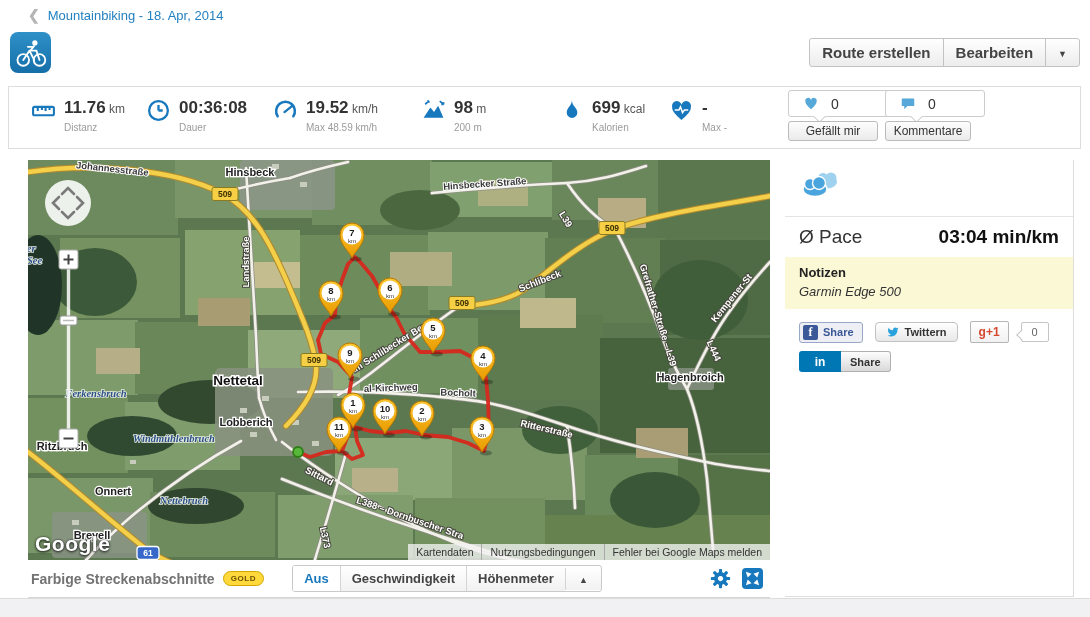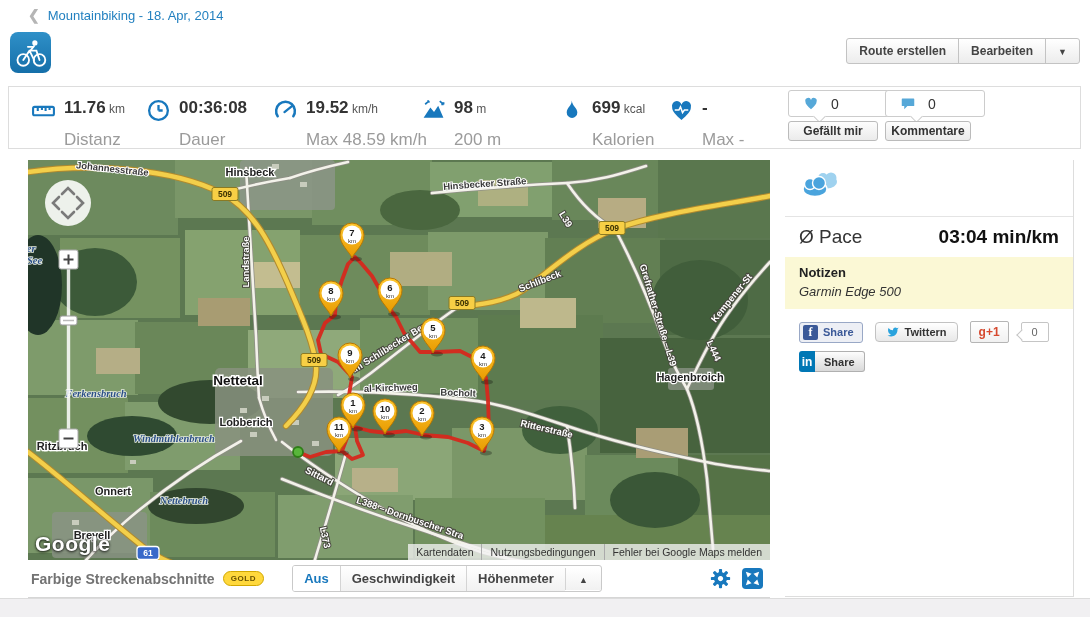--- a/index.html
+++ b/index.html
@@ -10,38 +10,38 @@
   .crumb .chev{color:#b5b5b5;font-size:14px;font-weight:bold;cursor:pointer;}
   .crumb a{color:#2381c0;font-size:13px;text-decoration:none;cursor:pointer;}
   
   .hicon{position:absolute;left:10px;top:32px;width:41px;height:41px;border-radius:8px;
          background:linear-gradient(#2f90c8,#156fa9);display:flex;align-items:center;justify-content:center;}
   .hrow{position:absolute;left:60px;top:33px;display:flex;align-items:baseline;gap:11px;white-space:nowrap;}
   .htitle{font-size:28px;color:#3d3d3d;letter-spacing:-.3px;}
   .hsub{font-size:13px;color:#666;}
   .hbtns{position:absolute;top:38px;right:10px;display:flex;}
   .btn{background:linear-gradient(#fff,#ececec);border:1px solid #c3c3c3;color:#444;
-       font-weight:bold;font-size:12px;padding:5px 12px;cursor:pointer;font-family:inherit;}
+       font-weight:bold;font-size:15px;padding:5px 12px;cursor:pointer;font-family:inherit;}
   .hbtns .btn{margin-left:-1px;}
   .hbtns .btn:first-child{border-radius:3px 0 0 3px;margin-left:0;}
   .hbtns .btn:last-child{border-radius:0 3px 3px 0;font-size:9px;padding:8px 12px 6px;}
   
   .stats{position:absolute;left:8px;top:86px;width:1071px;height:61px;background:#fff;border:1px solid #ddd;}
   .stat{position:absolute;top:11px;display:flex;gap:8px;align-items:flex-start;}
   .stat .ic{width:25px;height:25px;flex:0 0 auto;}
   .stat .v{font-size:17px;font-weight:bold;color:#333;}
   .stat .u{font-size:12px;color:#555;font-weight:normal;}
-  .stat .l{display:block;font-size:17px;color:#9b9b9b;margin-top:12px;}
+  .stat .l{display:block;font-size:10px;color:#9b9b9b;margin-top:4px;}
   
   .cbox{position:absolute;top:90px;height:25px;border:1px solid #ccc;border-radius:3px;background:#fff;
         display:flex;align-items:center;gap:12px;padding-left:14px;font-size:14px;color:#333;}
   .cbox .tail{position:absolute;left:26px;bottom:-5px;width:8px;height:8px;background:#fff;
         border-right:1px solid #ccc;border-bottom:1px solid #ccc;transform:rotate(45deg);}
   .cbtn{position:absolute;top:121px;height:20px;border-radius:3px;border:1px solid #bbb;
-        background:linear-gradient(#fdfdfd,#ebebeb);font-weight:bold;font-size:12px;color:#333;
+        background:linear-gradient(#fdfdfd,#ebebeb);font-weight:normal;font-size:12px;color:#333;
         cursor:pointer;font-family:inherit;padding:0;}
   
   #map{position:absolute;left:28px;top:160px;width:742px;height:400px;overflow:hidden;background:#5c7851;cursor:grab;}
   #map svg{display:block;}
   .rc{stroke:#8f8f86;stroke-width:4.2;fill:none;stroke-linecap:round;stroke-linejoin:round;}
   .rf{stroke:#f3f2ea;stroke-width:2.6;fill:none;stroke-linecap:round;stroke-linejoin:round;}
   .yc{stroke:#b08a2e;stroke-width:6.5;fill:none;stroke-linecap:round;stroke-linejoin:round;}
   .yf{stroke:#f3cf4a;stroke-width:4.4;fill:none;stroke-linecap:round;stroke-linejoin:round;}
   .route{stroke:#d6281c;stroke-width:3.8;fill:none;stroke-linecap:round;stroke-linejoin:round;opacity:.95;}
   text{text-anchor:middle;}
@@ -93,21 +93,21 @@
   .fb-sq{width:15px;height:15px;background:#3b5998;border-radius:2px;color:#fff;font-weight:bold;font-size:12px;
          display:flex;align-items:center;justify-content:center;font-family:"Liberation Serif",serif;}
   .btn-tw{display:flex;align-items:center;gap:5px;background:linear-gradient(#fff,#e8e8e8);border:1px solid #c2c2c2;
           border-radius:4px;padding:3px 10px;font-size:11px;font-weight:bold;color:#333;cursor:pointer;}
   .btn-gp{border:1px solid #b5b5b5;border-radius:2px;padding:3px 8px;font-size:12px;font-weight:bold;color:#d6492f;
           background:linear-gradient(#fff,#f1f1f1);cursor:pointer;}
   .gp-count{position:relative;border:1px solid #c5c5c5;border-radius:2px;padding:3px 10px;font-size:11px;color:#666;background:#fff;}
   .gp-count i{position:absolute;left:-4px;top:8px;width:7px;height:7px;background:#fff;border-left:1px solid #c5c5c5;
           border-bottom:1px solid #c5c5c5;transform:rotate(45deg);font-style:normal;}
   .btn-li{display:flex;align-items:stretch;cursor:pointer;}
-  .li-sq{width:16px;height:21px;background:#0077b5;border-radius:3px 0 0 3px;color:#fff;font-weight:bold;font-size:12px;
+  .li-sq{width:42px;height:21px;background:#0077b5;border-radius:3px 0 0 3px;color:#fff;font-weight:bold;font-size:12px;
          display:flex;align-items:center;justify-content:center;}
   .li-sh{background:linear-gradient(#fdfdfd,#d9d9d9);border:1px solid #b0b0b0;border-left:none;border-radius:0 3px 3px 0;
          font-size:11px;font-weight:bold;color:#333;display:flex;align-items:center;padding:0 9px;}
   #strip{position:absolute;left:0;top:598px;width:1090px;height:19px;background:#f1f0f2;border-top:1px solid #dcdcdc;}
 </style>
 </head>
 <body>
 
 <div id="app">
 

